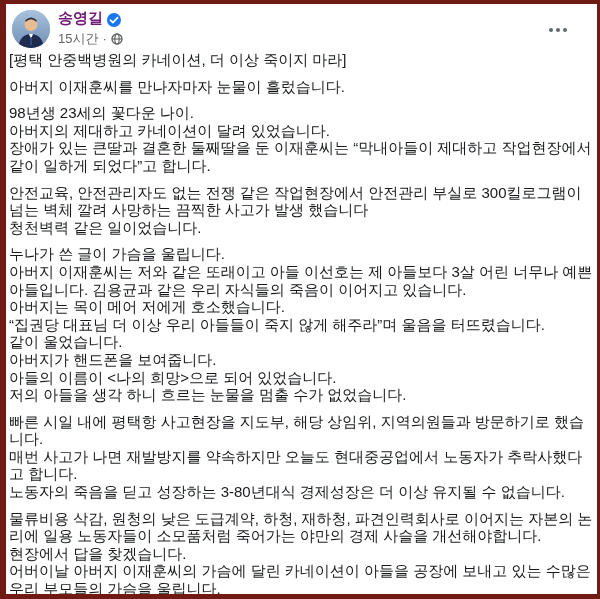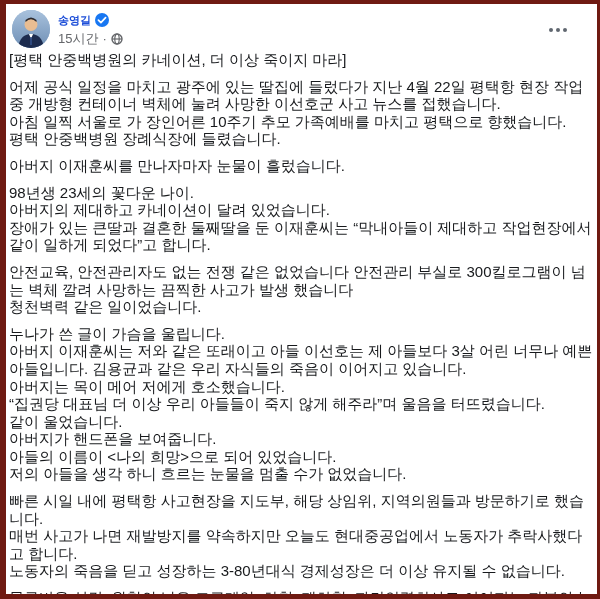--- a/index.html
+++ b/index.html
@@ -29,25 +29,26 @@
     border-radius: 50%;
     overflow: hidden;
     flex: 0 0 38px;
     cursor: pointer;
     background: #9db8d6;
   }
   .avatar svg { display: block; }
   .meta { margin-left: 8px; flex: 1 1 auto; }
   .name-row { display: flex; align-items: center; gap: 4px; padding-top: 1px; }
   .author {
-    font-size: 11px;
+    font-size: 15px;
     font-weight: bold;
-    color: #1d4ed8;
+    color: #701a75;
     line-height: 18px;
     cursor: pointer;
+    font-family: Liberation Mono, monospace;
   }
   .badge { width: 14px; height: 14px; display: inline-block; }
   .sub-row {
     display: flex; align-items: center; gap: 4px;
     margin-top: 2px;
     font-size: 13px;
     color: #65676b;
     line-height: 16px;
   }
   .timestamp { cursor: pointer; }
@@ -128,28 +129,25 @@
 
     <div class="more">
       <i></i>
       <i></i>
       <i></i>
     </div>
   </div>
 
   <div class="body-text">
     <p>[평택 안중백병원의 카네이션, 더 이상 죽이지 마라]</p>
-    <p>어제 공식 일정을 마치고 광주에 있는 딸집에 들렀다가 지난 4월 22일 평택항 현장 작업 중 개방형 컨테이너 벽체에 눌려 사망한 이선호군 사고 뉴스를 접했습니다.
-아침 일찍 서울로 가 장인어른 10주기 추모 가족예배를 마치고 평택으로 향했습니다.
-평택 안중백병원 장례식장에 들렸습니다.</p>
     <p>아버지 이재훈씨를 만나자마자 눈물이 흘렀습니다.</p>
     <p>98년생 23세의 꽃다운 나이.
 아버지의 제대하고 카네이션이 달려 있었습니다.
 장애가 있는 큰딸과 결혼한 둘째딸을 둔 이재훈씨는 “막내아들이 제대하고 작업현장에서 같이 일하게 되었다”고 합니다.</p>
-    <p>안전교육, 안전관리자도 없는 전쟁 같은 없었습니다 안전관리 부실로 300킬로그램이 넘는 벽체 깔려 사망하는 끔찍한 사고가 발생 했습니다
+    <p>안전교육, 안전관리자도 없는 전쟁 같은 작업현장에서 안전관리 부실로 300킬로그램이 넘는 벽체 깔려 사망하는 끔찍한 사고가 발생 했습니다
 청천벽력 같은 일이었습니다.</p>
     <p>누나가 쓴 글이 가슴을 울립니다.
 아버지 이재훈씨는 저와 같은 또래이고 아들 이선호는 제 아들보다 3살 어린 너무나 예쁜 아들입니다. 김용균과 같은 우리 자식들의 죽음이 이어지고 있습니다.
 아버지는 목이 메어 저에게 호소했습니다.
 “집권당 대표님 더 이상 우리 아들들이 죽지 않게 해주라”며 울음을 터뜨렸습니다.
 같이 울었습니다.
 아버지가 핸드폰을 보여줍니다.
 아들의 이름이 &lt;나의 희망&gt;으로 되어 있었습니다.
 저의 아들을 생각 하니 흐르는 눈물을 멈출 수가 없었습니다.</p>
     <p>빠른 시일 내에 평택항 사고현장을 지도부, 해당 상임위, 지역의원들과 방문하기로 했습니다.

